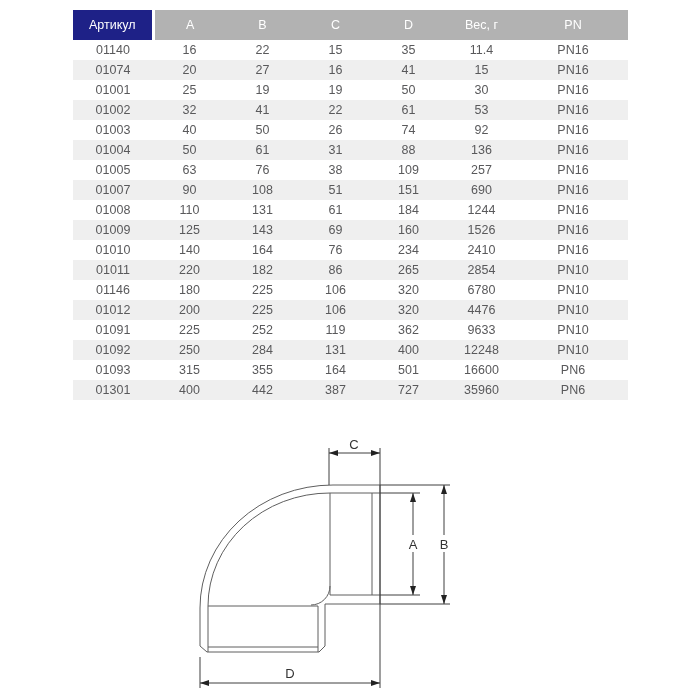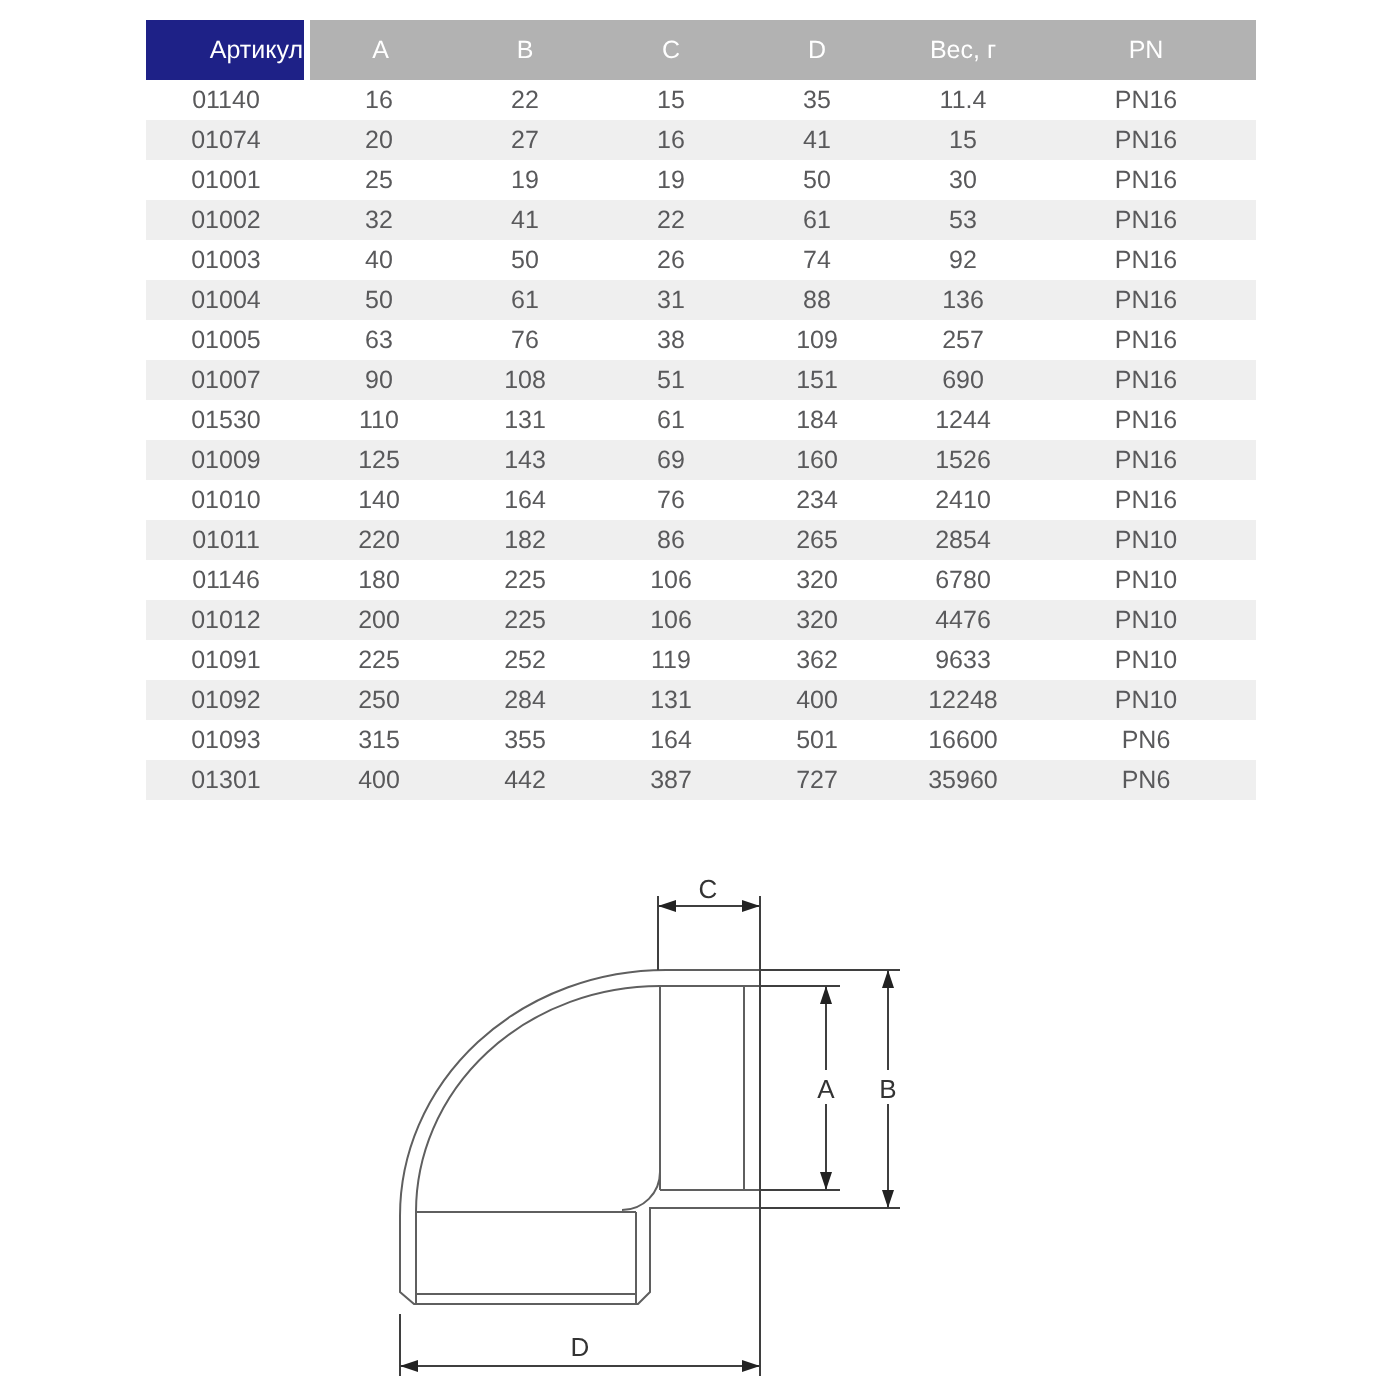--- a/index.html
+++ b/index.html
@@ -6,21 +6,21 @@
   #page{position:relative;width:700px;height:700px;background:#fff;overflow:hidden;
         font-family:"Liberation Sans",sans-serif;}
   
   #spec-table{position:absolute;left:73px;top:10px;width:555px;
               border-collapse:collapse;table-layout:fixed;font-size:12.5px;}
   #spec-table col.c-art{width:80px;}
   #spec-table col.c-num{width:73px;}
   #spec-table col.c-pn{width:110px;}
   #spec-table th{height:30px;font-weight:400;color:#fff;background:#b2b2b2;
                  text-align:center;padding:0;}
-  #spec-table th.accent{background:#1e2187;border-right:3px solid #fff;text-align:right;}
+  #spec-table th.accent{background:#1e2187;border-right:3px solid #fff;}
   #spec-table td{height:20px;color:#59595b;text-align:center;padding:0;}
   #spec-table tbody tr:nth-child(even){background:#efefef;}
   
   #drawing{position:absolute;left:180px;top:435px;}
   .fit{stroke:#5f5f5f;stroke-width:1;fill:none;}
   .dim{stroke:#3f3f3f;stroke-width:1;fill:none;}
   .ext{stroke:#3f3f3f;stroke-width:1;fill:none;}
   .dim-label{font-family:"Liberation Sans",sans-serif;font-size:13px;fill:#333;}
 </style>
 </head>
@@ -116,21 +116,21 @@
         <tr>
           <td>01007</td>
           <td>90</td>
           <td>108</td>
           <td>51</td>
           <td>151</td>
           <td>690</td>
           <td>PN16</td>
         </tr>
         <tr>
-          <td>01530</td>
+          <td>01008</td>
           <td>110</td>
           <td>131</td>
           <td>61</td>
           <td>184</td>
           <td>1244</td>
           <td>PN16</td>
         </tr>
         <tr>
           <td>01009</td>
           <td>125</td>

